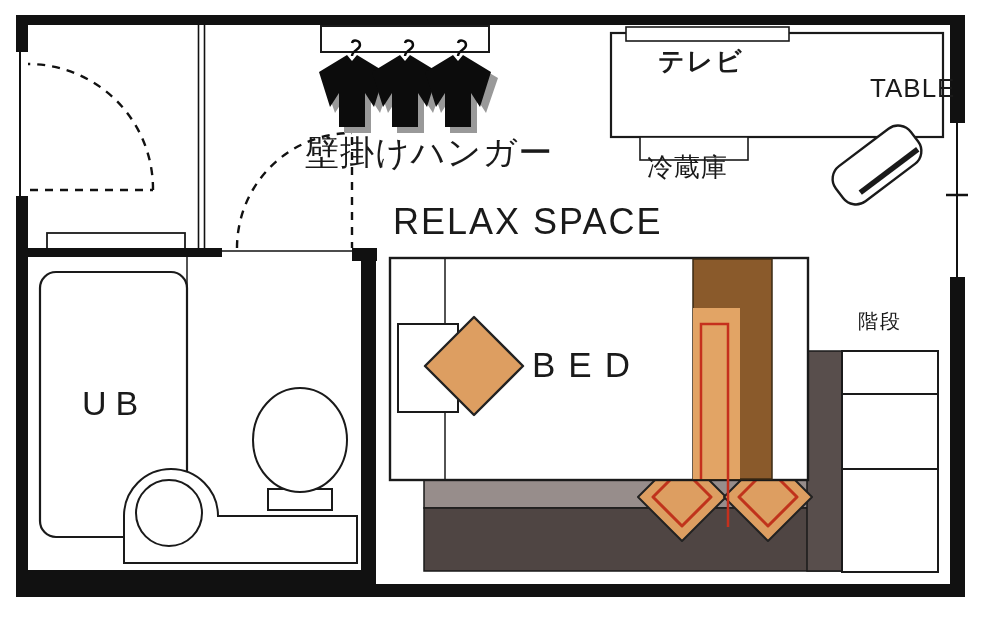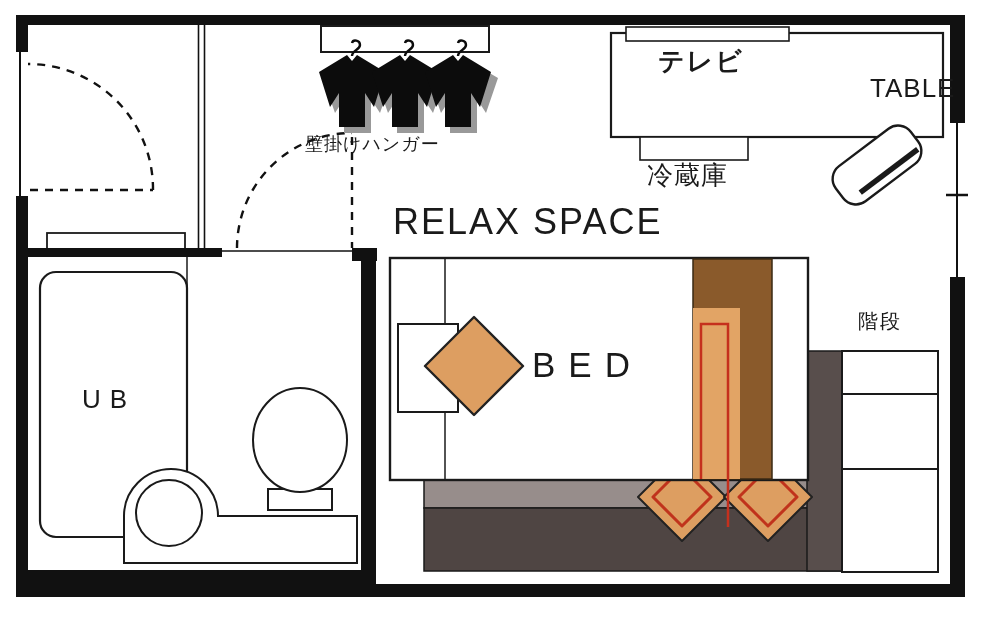--- a/index.html
+++ b/index.html
@@ -13,26 +13,26 @@
   #plan svg{position:absolute;left:0;top:0;}
   .lbl{
     position:absolute;
     color:#1a1a1a;
     white-space:nowrap;
     line-height:1;
     user-select:none;
   }
   .lbl-relax{left:393px;top:204px;font-size:36px;letter-spacing:2px;font-weight:500;}
   .lbl-bed{left:532px;top:347px;font-size:35px;letter-spacing:13px;font-weight:500;}
-  .lbl-ub{left:82px;top:386px;font-size:26px;letter-spacing:9px;font-weight:500;}
+  .lbl-ub{left:82px;top:386px;font-size:34px;letter-spacing:9px;font-weight:500;}
   .lbl-tv{left:658px;top:48px;font-size:26px;letter-spacing:2px;font-weight:bold;}
   .lbl-table{left:830px;top:75px;font-size:26px;letter-spacing:1px;margin-left:40px;}
-  .lbl-fridge{left:647px;top:162px;font-size:26px;letter-spacing:1px;}
+  .lbl-fridge{left:647px;top:154px;font-size:26px;letter-spacing:1px;}
   .lbl-stairs{left:858px;top:311px;font-size:20px;letter-spacing:2px;}
-  .lbl-hanger{left:305px;top:135px;font-size:18px;letter-spacing:1px;}
+  .lbl-hanger{left:305px;top:135px;font-size:34px;letter-spacing:1px;}
 </style>
 </head>
 <body>
 
 <div id="plan">
 
   <svg width="1000" height="620" viewBox="0 0 1000 620">
 
     <g>
       <rect x="424" y="480" width="384" height="28" fill="#978d8b" stroke="#1a1a1a" stroke-width="1.5"></rect>

